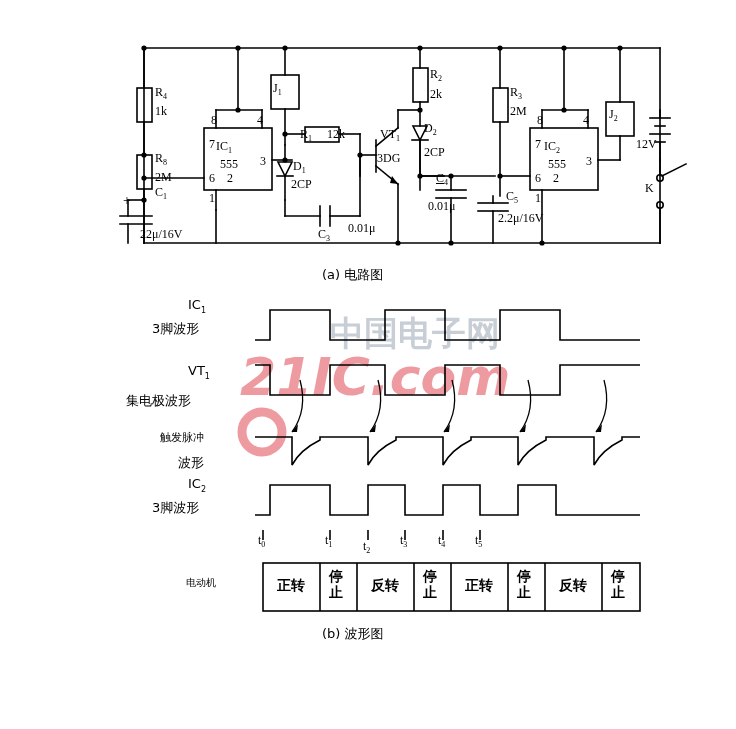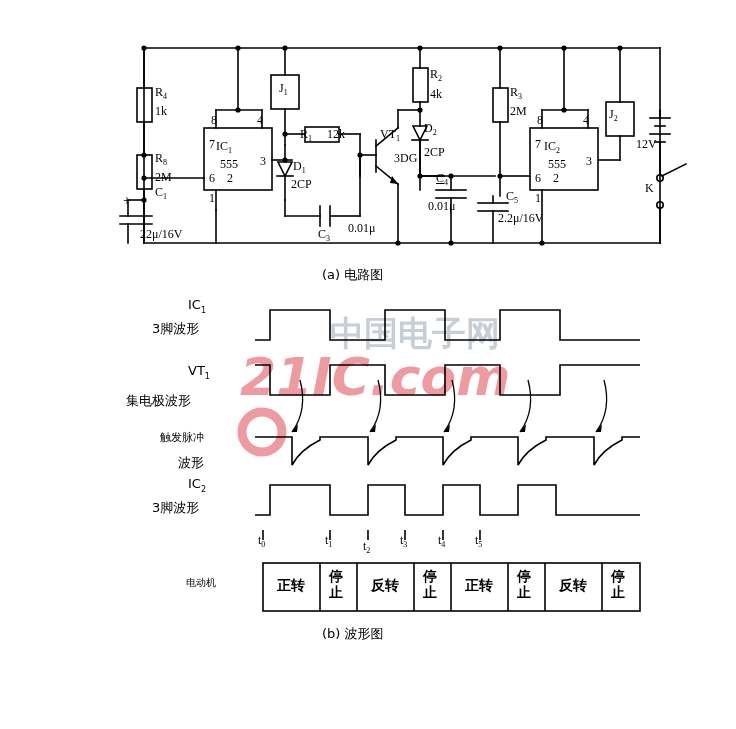--- a/index.html
+++ b/index.html
@@ -189,39 +189,39 @@
   <div class="lbl" style="left:211px;top:114px;">8</div>
   <div class="lbl" style="left:257px;top:114px;">4</div>
   <div class="lbl" style="left:209px;top:138px;">7</div>
   <div class="lbl" style="left:260px;top:155px;">3</div>
   <div class="lbl" style="left:209px;top:172px;">6</div>
   <div class="lbl" style="left:227px;top:172px;">2</div>
   <div class="lbl" style="left:209px;top:192px;">1</div>
   <div class="lbl" style="left:216px;top:140px;"><span>IC</span><span class="sub">1</span></div>
   <div class="lbl" style="left:220px;top:158px;">555</div>
 
-  <div class="lbl" style="left:273px;top:82px;padding-left:6px;"><span>J</span><span class="sub">1</span></div>
+  <div class="lbl" style="left:273px;top:82px;"><span>J</span><span class="sub">1</span></div>
 
   <div class="lbl" style="left:293px;top:160px;"><span>D</span><span class="sub">1</span></div>
   <div class="lbl" style="left:291px;top:178px;">2CP</div>
 
   <div class="lbl" style="left:318px;top:228px;"><span>C</span><span class="sub">3</span></div>
   <div class="lbl" style="left:348px;top:222px;">0.01μ</div>
 
   <div class="lbl" style="left:300px;top:128px;"><span>R</span><span class="sub">1</span></div>
   <div class="lbl" style="left:327px;top:128px;">12k</div>
 
   <div class="lbl" style="left:380px;top:128px;"><span>VT</span><span class="sub">1</span></div>
-  <div class="lbl" style="left:377px;top:152px;margin-left:17px;">3DG</div>
+  <div class="lbl" style="left:377px;top:152px;">3DG</div>
 
   <div class="lbl" style="left:424px;top:122px;"><span>D</span><span class="sub">2</span></div>
   <div class="lbl" style="left:424px;top:146px;">2CP</div>
 
   <div class="lbl" style="left:430px;top:68px;"><span>R</span><span class="sub">2</span></div>
-  <div class="lbl" style="left:430px;top:88px;">4k</div>
+  <div class="lbl" style="left:430px;top:88px;">2k</div>
 
   <div class="lbl" style="left:436px;top:172px;text-decoration:underline;"><span>C</span><span class="sub">4</span></div>
   <div class="lbl" style="left:428px;top:200px;">0.01μ</div>
 
   <div class="lbl" style="left:510px;top:86px;"><span>R</span><span class="sub">3</span></div>
   <div class="lbl" style="left:510px;top:105px;">2M</div>
 
   <div class="lbl" style="left:506px;top:190px;"><span>C</span><span class="sub">5</span></div>
   <div class="lbl" style="left:498px;top:212px;">2.2μ/16V</div>
 

